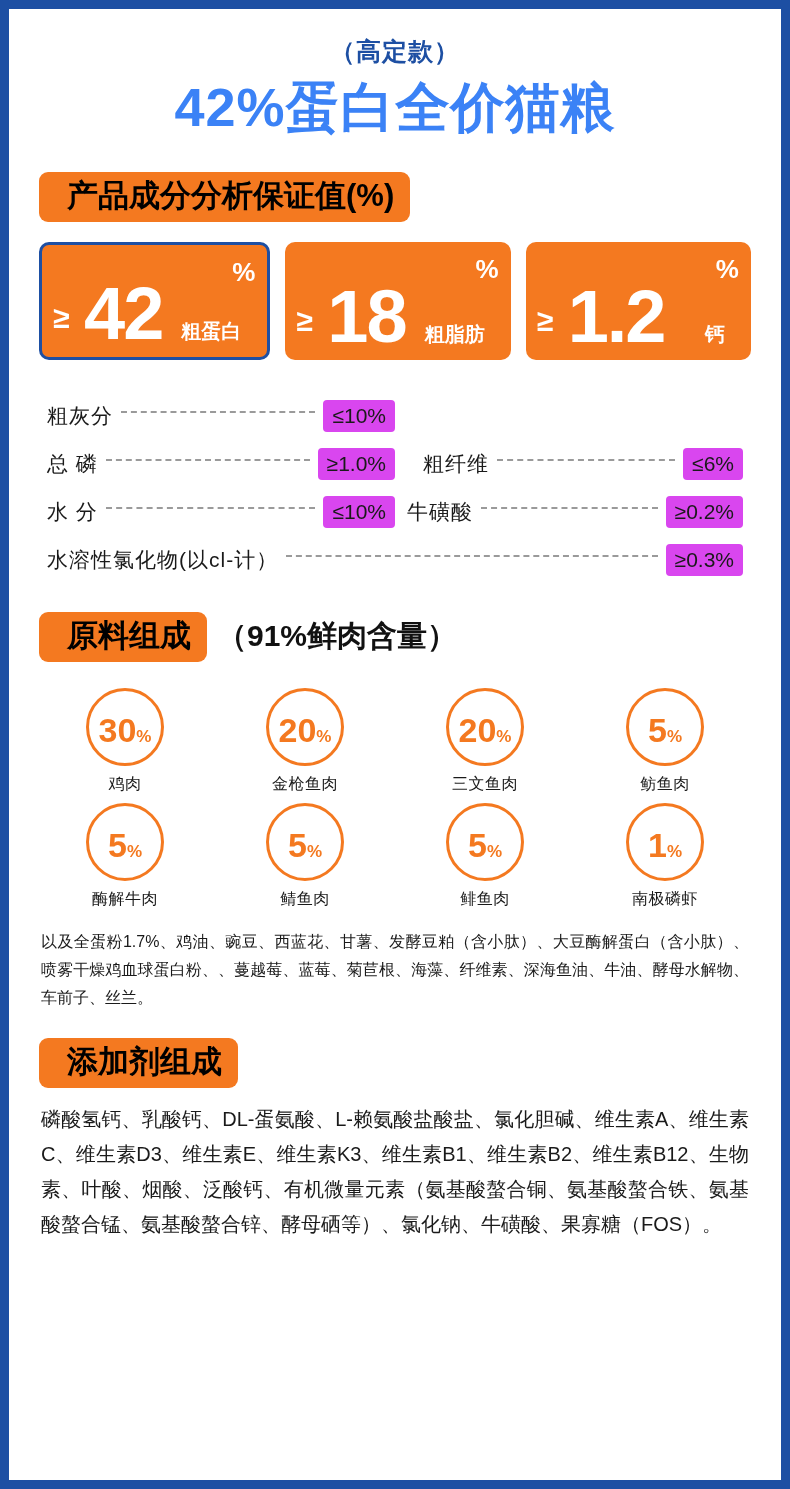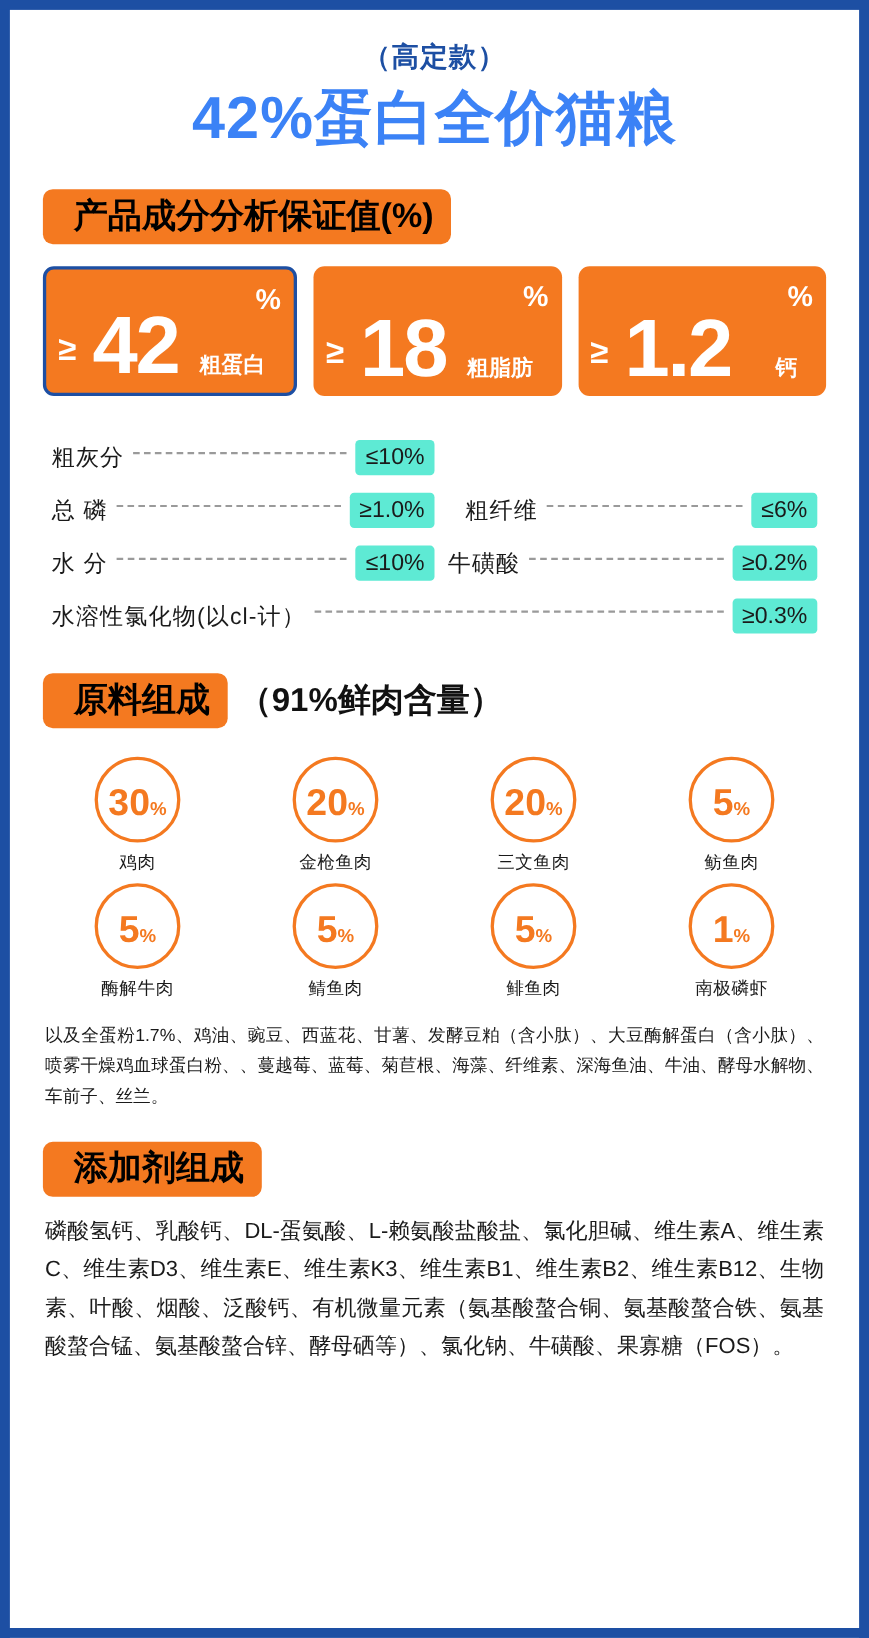--- a/index.html
+++ b/index.html
@@ -153,21 +153,21 @@
   }
   .an-dots {
     flex: 1;
     border-bottom: 2px dashed #9a9a9a;
     margin: 0 8px;
     position: relative;
     top: -4px;
     min-width: 20px;
   }
   .an-val {
-    background: #5eead4;
+    background: #d946ef;
     padding: 4px 9px;
     border-radius: 4px;
     font-size: 21px;
     white-space: nowrap;
   }
   .an-row.full {
     width: 100%;
   }
   .an-wide {
     margin-top: 0;

